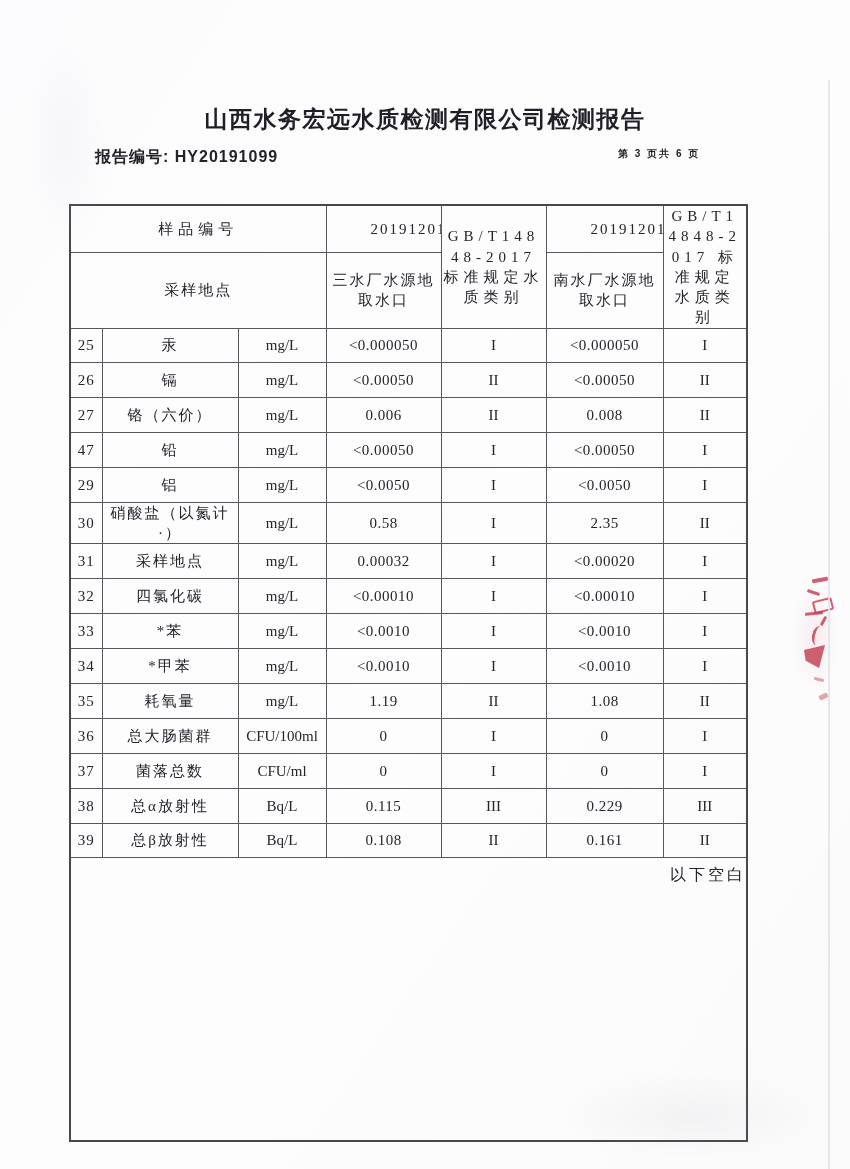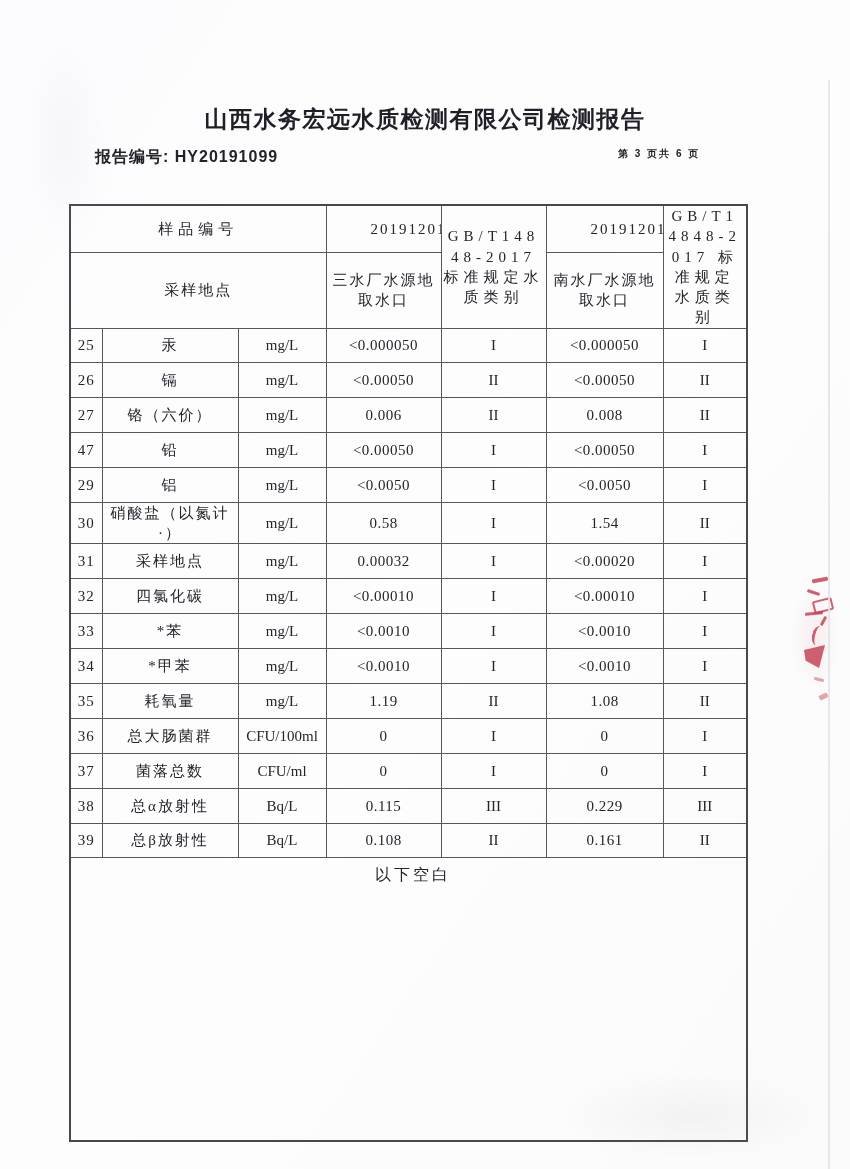--- a/index.html
+++ b/index.html
@@ -63,21 +63,21 @@
     letter-spacing:1px;word-break:break-all;
     padding:2px 4px;line-height:1.38;
   }
   tr.data td{height:33.9px;}
   td.cell-name{
     text-align:left;padding-left:9px;letter-spacing:2px;
   }
   td.cell-num{letter-spacing:1px;}
   td.cell-val{letter-spacing:.5px;}
   tr.blank-row td{
-    height:276px;text-align:center;vertical-align:top;
+    height:276px;text-align:right;vertical-align:top;
     padding:6px 0 0 9px;font-size:16px;letter-spacing:3px;
   }
 
   
   .stamp{position:absolute;left:792px;top:572px;width:48px;height:140px;}
   .stamp span{position:absolute;background:#c23b4e;opacity:.8;border-radius:1px;}
   .stamp .smudge{left:-2px;top:10px;width:50px;height:110px;background:radial-gradient(ellipse at center,rgba(200,60,80,.08),rgba(200,60,80,0) 70%);opacity:1;border-radius:50%;}
   .stamp .s-bar{left:20px;top:6px;width:16px;height:4px;transform:rotate(-10deg);}
   .stamp .s-m1{left:15px;top:19px;width:13px;height:3px;transform:rotate(18deg);}
   .stamp .s-m2{left:21px;top:27px;width:16px;height:9px;background:transparent;border:2px solid #c23b4e;border-radius:2px;transform:rotate(-14deg);}
@@ -167,21 +167,21 @@
     <td class="cell-cls">I</td>
     <td class="cell-val">&lt;0.0050</td>
     <td class="cell-cls">I</td>
   </tr>
         <tr class="data">
     <td class="cell-num">30</td>
     <td class="cell-name">硝酸盐（以氮计·）</td>
     <td class="cell-unit">mg/L</td>
     <td class="cell-val">0.58</td>
     <td class="cell-cls">I</td>
-    <td class="cell-val">1.54</td>
+    <td class="cell-val">2.35</td>
     <td class="cell-cls">II</td>
   </tr>
         <tr class="data">
     <td class="cell-num">31</td>
     <td class="cell-name">采样地点</td>
     <td class="cell-unit">mg/L</td>
     <td class="cell-val">0.00032</td>
     <td class="cell-cls">I</td>
     <td class="cell-val">&lt;0.00020</td>
     <td class="cell-cls">I</td>

